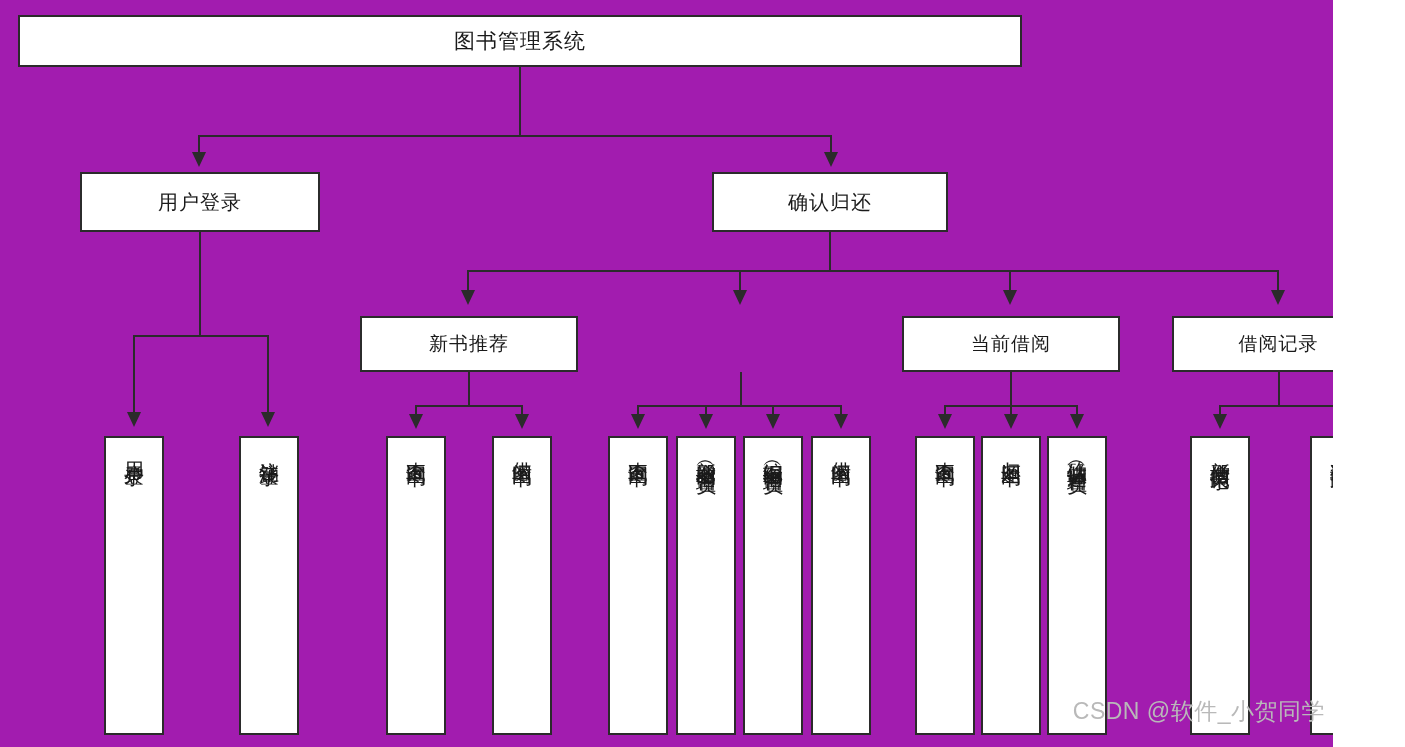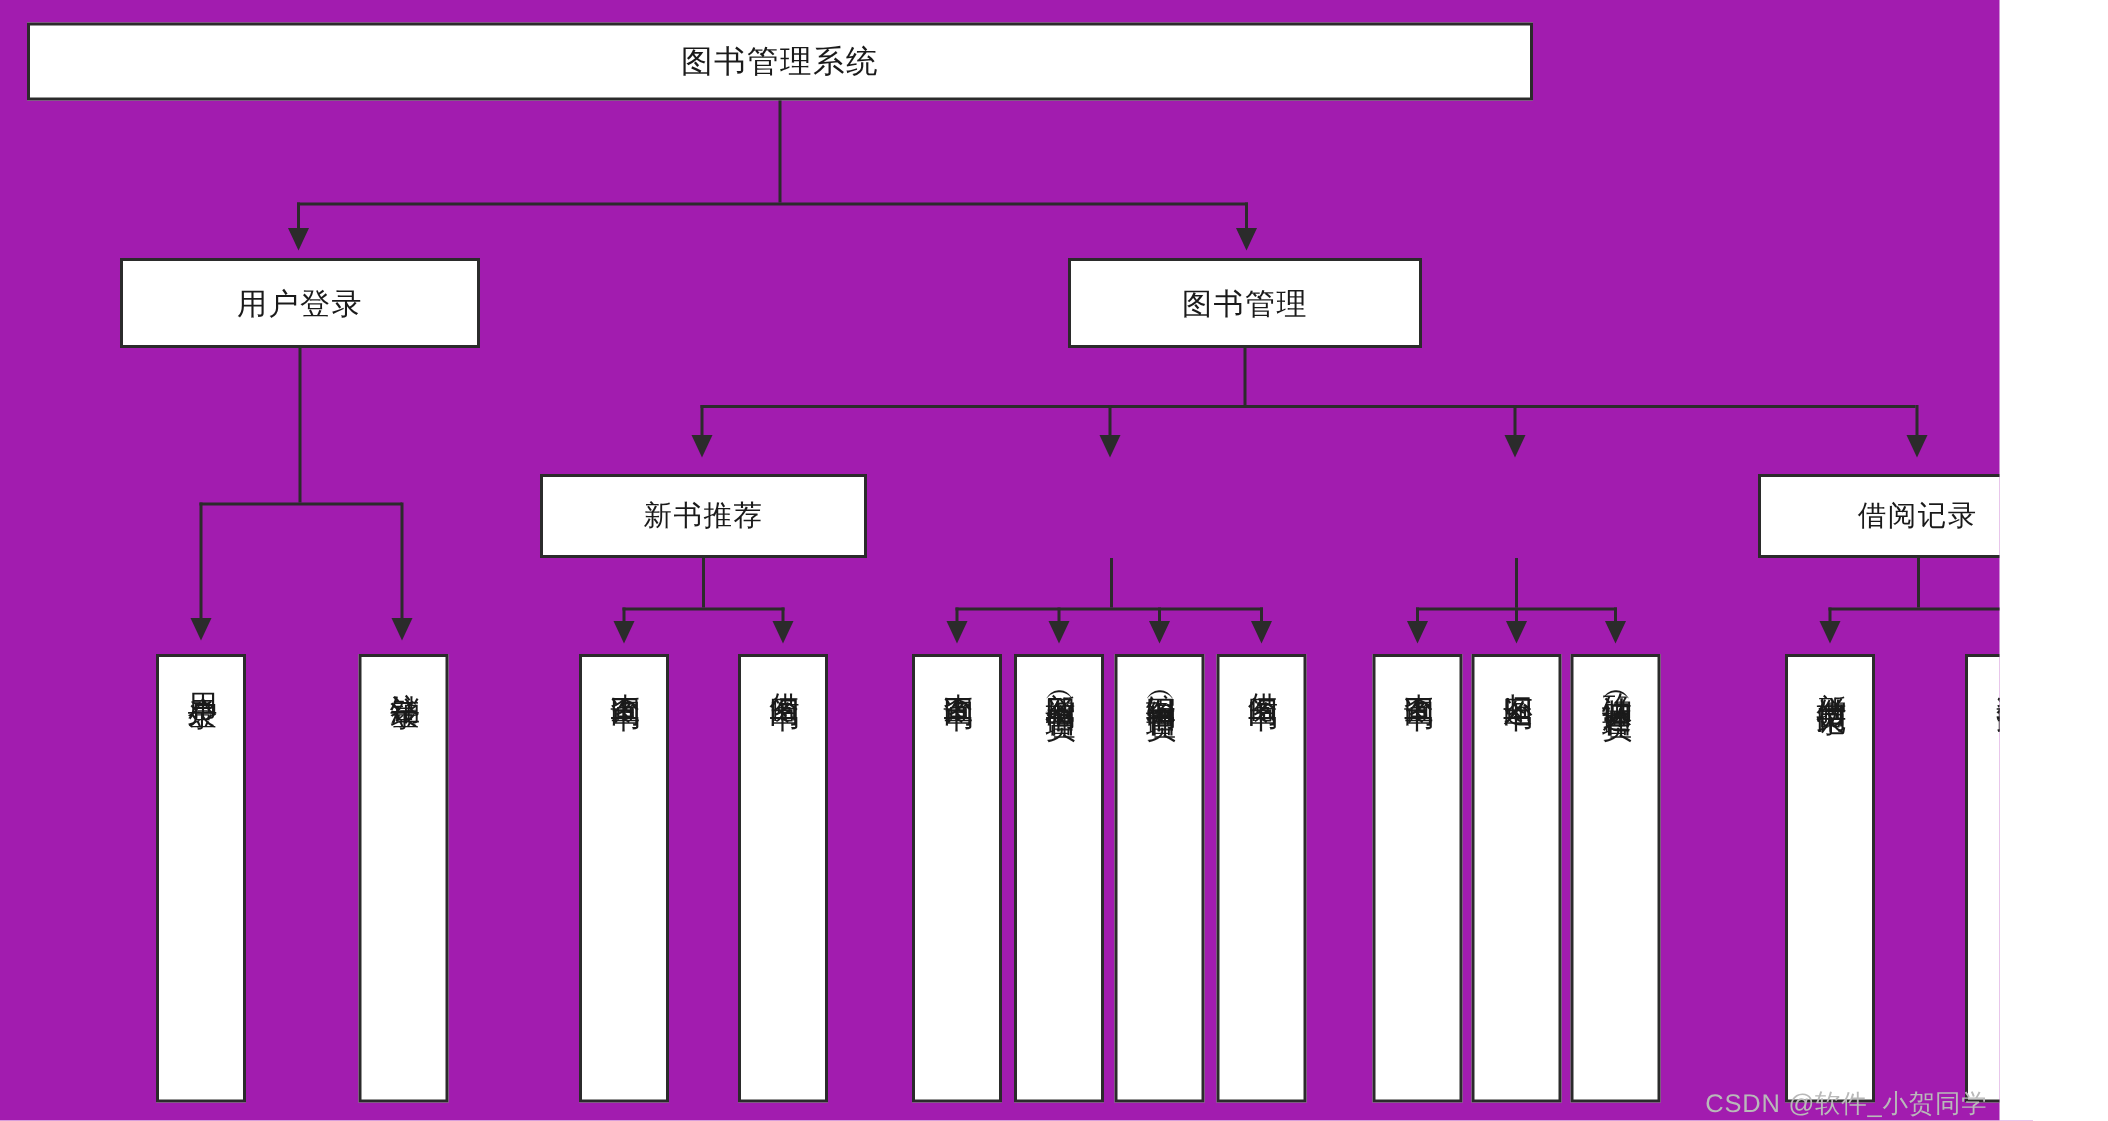--- a/index.html
+++ b/index.html
@@ -63,22 +63,22 @@
     width: 0;
     height: 0;
     border-left: 7px solid transparent;
     border-right: 7px solid transparent;
     border-top: 15px solid #2b2b2b;
   }
 
   .watermark {
     position: absolute;
     right: 8px;
-    bottom: 0;
-    font-size: 17px;
+    bottom: 20px;
+    font-size: 23px;
     color: #b9b9b9;
     white-space: nowrap;
     letter-spacing: 0.5px;
   }
 </style>
 </head>
 <body>
 
 <div id="canvas">
 
@@ -93,21 +93,21 @@
   <div class="vline" style="left:198px; top:135px; width:2px; height:20px;"></div>
   <div class="arrow" style="left:192px; top:152px;"></div>
   <div class="vline" style="left:830px; top:135px; width:2px; height:20px;"></div>
   <div class="arrow" style="left:824px; top:152px;"></div>
 
   <div class="node level2" style="left:80px; top:172px; width:240px; height:60px;">
     <span class="label">用户登录</span>
   </div>
 
   <div class="node level2" style="left:712px; top:172px; width:236px; height:60px;">
-    <span class="label">图书管理</span>
+    <span class="label">确认归还</span>
   </div>
 
   <div class="vline" style="left:199px; top:232px; width:2px; height:103px;"></div>
   <div class="hline" style="left:133px; top:335px; width:135px; height:2px;"></div>
   <div class="vline" style="left:133px; top:335px; width:2px; height:80px;"></div>
   <div class="arrow" style="left:127px; top:412px;"></div>
   <div class="vline" style="left:267px; top:335px; width:2px; height:80px;"></div>
   <div class="arrow" style="left:261px; top:412px;"></div>
 
   <div class="vline" style="left:829px; top:232px; width:2px; height:38px;"></div>
@@ -117,20 +117,23 @@
   <div class="vline" style="left:739px; top:270px; width:2px; height:22px;"></div>
   <div class="arrow" style="left:733px; top:290px;"></div>
   <div class="vline" style="left:1009px; top:270px; width:2px; height:22px;"></div>
   <div class="arrow" style="left:1003px; top:290px;"></div>
   <div class="vline" style="left:1277px; top:270px; width:2px; height:22px;"></div>
   <div class="arrow" style="left:1271px; top:290px;"></div>
 
   <div class="node level3" style="left:360px; top:316px; width:218px; height:56px;">
     <span class="label">新书推荐</span>
   </div>
+  <div class="node level3" style="left:902px; top:316px; width:218px; height:56px;">
+    <span class="label">当前借阅</span>
+  </div>
   <div class="node level3" style="left:1172px; top:316px; width:213px; height:56px;justify-content:center;">
     <span class="label">借阅记录</span>
   </div>
 
   <div class="vline" style="left:468px; top:372px; width:2px; height:33px;"></div>
   <div class="hline" style="left:415px; top:405px; width:108px; height:2px;"></div>
   <div class="vline" style="left:415px; top:405px; width:2px; height:12px;"></div>
   <div class="arrow" style="left:409px; top:414px;"></div>
   <div class="vline" style="left:521px; top:405px; width:2px; height:12px;"></div>
   <div class="arrow" style="left:515px; top:414px;"></div>

